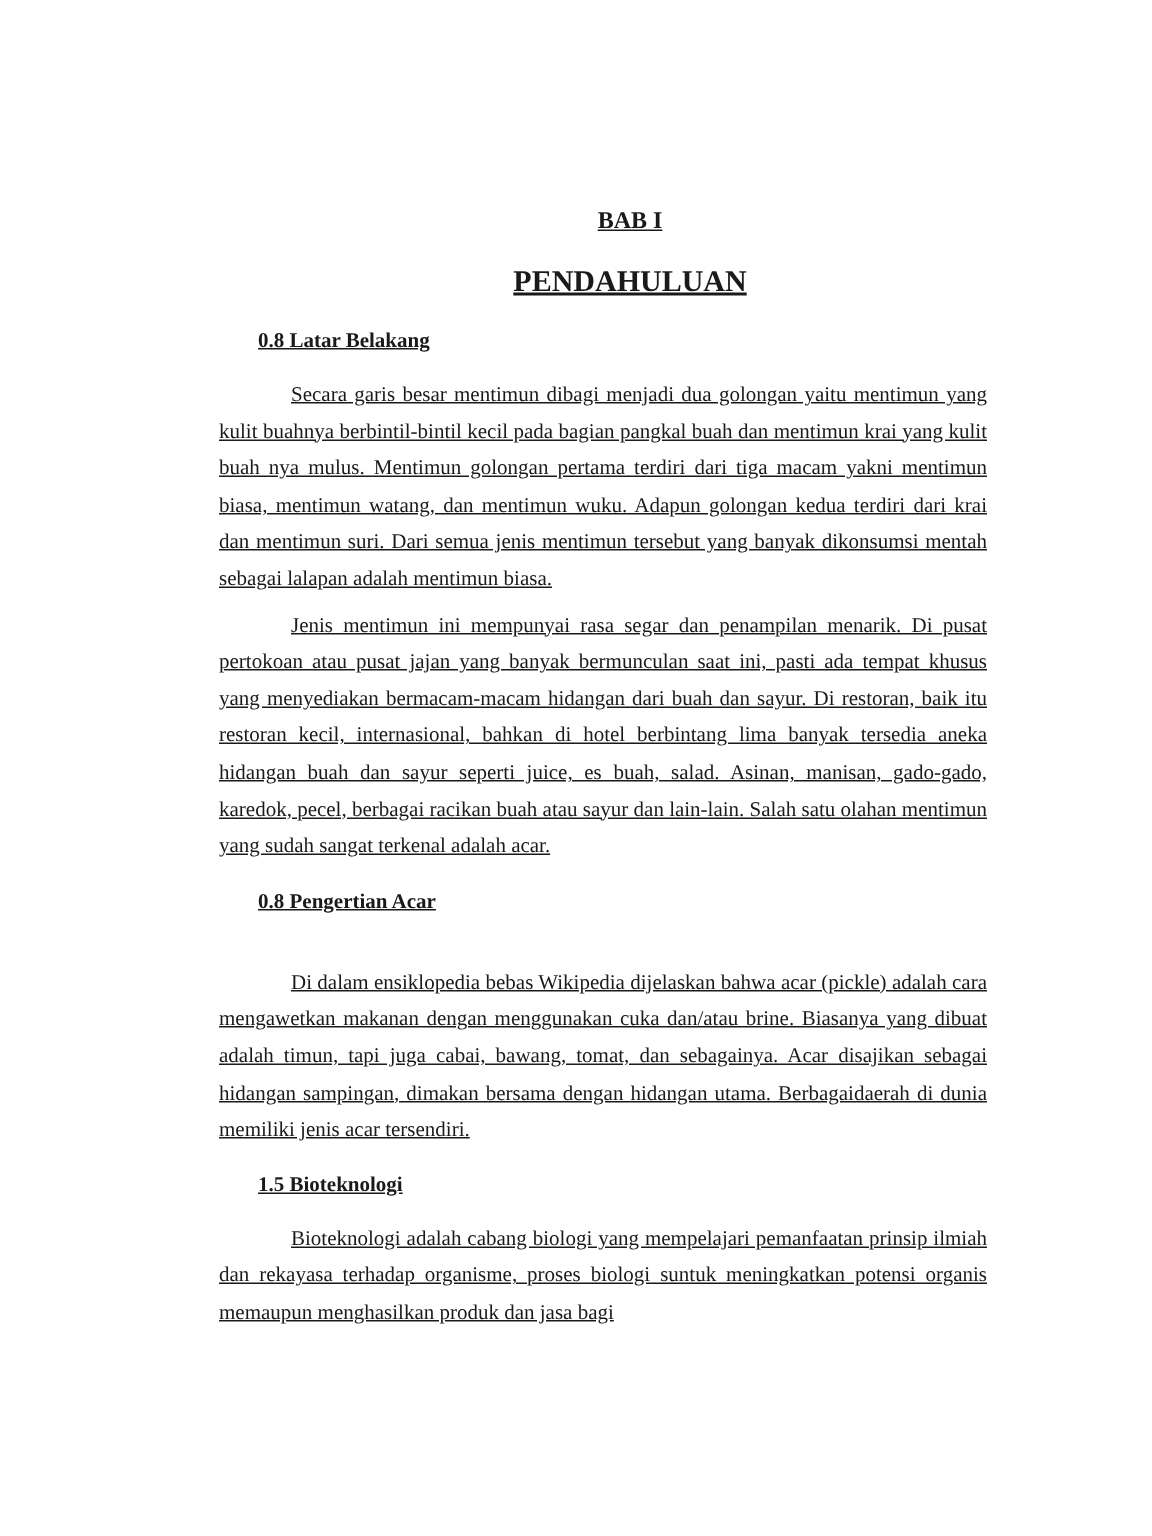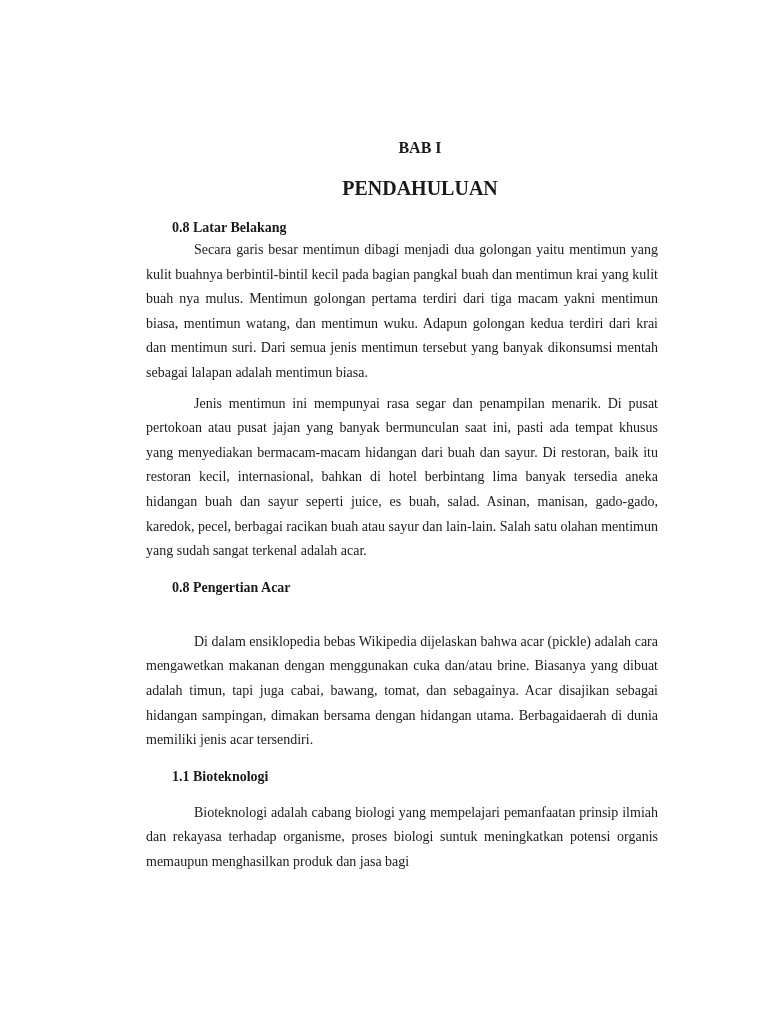--- a/index.html
+++ b/index.html
@@ -21,20 +21,21 @@
       top: 0;
       width: 768px;
       height: 1024px;
       background: #ffffff;
     }
     .content {
       position: absolute;
       left: 146px;
       top: 136px;
       width: 512px;
+      text-decoration: underline;
     }
     .chapter-num {
       text-align: center;
       font-weight: bold;
       font-size: 16px;
       line-height: 24px;
       margin: 0;
       padding-left: 36px;
     }
     .chapter-title {
@@ -53,21 +54,21 @@
       padding-left: 26px;
     }
     .paragraph {
       font-size: 14px;
       line-height: 24.6px;
       text-align: justify;
       text-indent: 48px;
       margin: 0;
     }
     #h-latar { margin-top: 18px; }
-    #p1 { }
+    #p1 { margin-top: 14px; }
     #p2 { margin-top: 6px; }
     #h-acar { margin-top: 14px; }
     #p3 { margin-top: 32px; }
     #h-bio { margin-top: 14px; }
     #p4 { margin-top: 14px; }
   </style>
 </head>
 <body>
 
 <div class="page">
@@ -76,17 +77,17 @@
     <h1 class="chapter-num">BAB I</h1>
     <h2 class="chapter-title">PENDAHULUAN</h2>
 
     <h3 class="section-heading" id="h-latar">0.8 Latar Belakang</h3>
     <p class="paragraph" id="p1">Secara garis besar mentimun dibagi menjadi dua golongan yaitu mentimun yang kulit buahnya berbintil-bintil kecil pada bagian pangkal buah dan mentimun krai yang kulit buah nya mulus. Mentimun golongan pertama terdiri dari tiga macam yakni mentimun biasa, mentimun watang, dan mentimun wuku. Adapun golongan kedua terdiri dari krai dan mentimun suri. Dari semua jenis mentimun tersebut yang banyak dikonsumsi mentah sebagai lalapan adalah mentimun biasa.</p>
     <p class="paragraph" id="p2">Jenis mentimun ini mempunyai rasa segar dan penampilan menarik. Di pusat pertokoan atau pusat jajan yang banyak bermunculan saat ini, pasti ada tempat khusus yang menyediakan bermacam-macam hidangan dari buah dan sayur. Di restoran, baik itu restoran kecil, internasional, bahkan di hotel berbintang lima banyak tersedia aneka hidangan buah dan sayur seperti juice, es buah, salad. Asinan, manisan, gado-gado, karedok, pecel, berbagai racikan buah atau sayur dan lain-lain. Salah satu olahan mentimun yang sudah sangat terkenal adalah acar.</p>
 
     <h3 class="section-heading" id="h-acar">0.8 Pengertian Acar</h3>
     <p class="paragraph" id="p3">Di dalam ensiklopedia bebas Wikipedia dijelaskan bahwa acar (pickle) adalah cara mengawetkan makanan dengan menggunakan cuka dan/atau brine. Biasanya yang dibuat adalah timun, tapi juga cabai, bawang, tomat, dan sebagainya. Acar disajikan sebagai hidangan sampingan, dimakan bersama dengan hidangan utama. Berbagaidaerah di dunia memiliki jenis acar tersendiri.</p>
 
-    <h3 class="section-heading" id="h-bio">1.1 Bioteknologi</h3>
+    <h3 class="section-heading" id="h-bio">1.5 Bioteknologi</h3>
     <p class="paragraph" id="p4">Bioteknologi adalah cabang biologi yang mempelajari pemanfaatan prinsip ilmiah dan rekayasa terhadap organisme, proses biologi suntuk meningkatkan potensi organis memaupun menghasilkan produk dan jasa bagi</p>
 
   </div>
 </div>
 
 </body></html>

